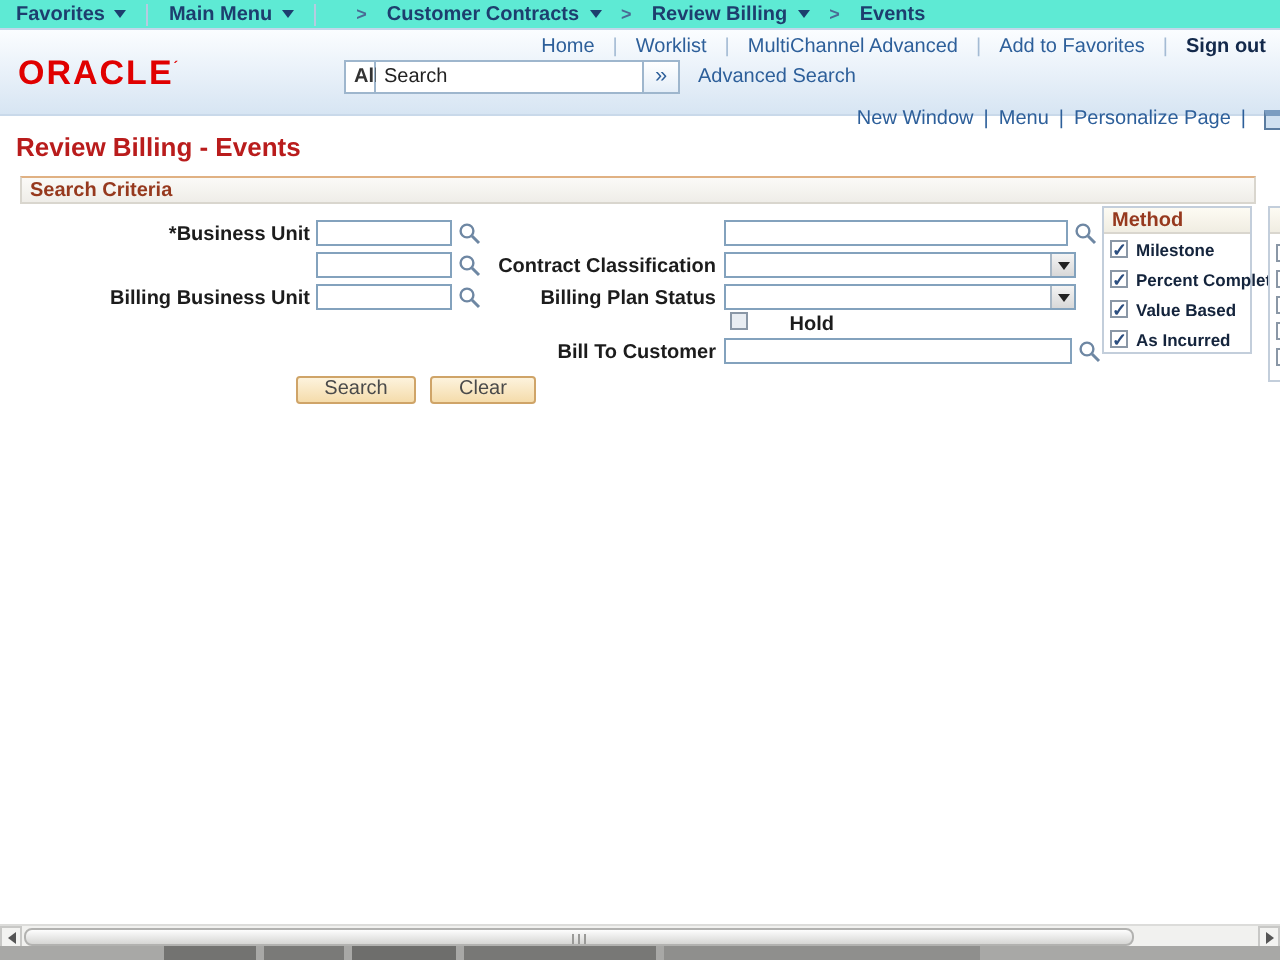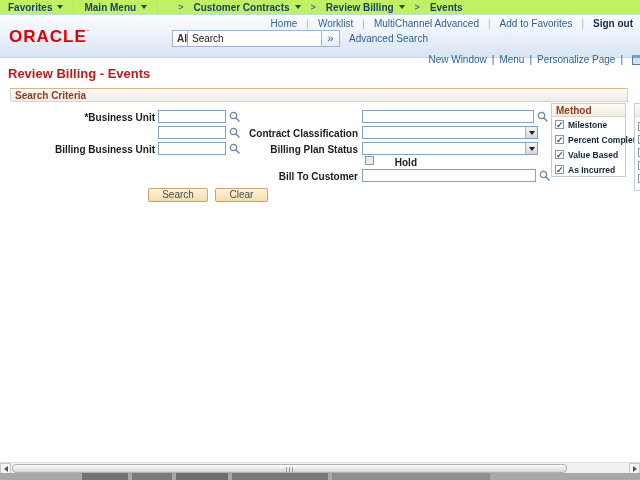--- a/index.html
+++ b/index.html
@@ -5,21 +5,21 @@
   * { margin:0; padding:0; box-sizing:border-box; }
   html,body { background:#fff; }
   .screen {
     position:relative; width:640px; height:480px; overflow:hidden;
     background:#ffffff; font-family:"Liberation Sans", sans-serif;
   }
 
   
   .topbar {
     position:absolute; top:0; left:0; width:640px; height:15px;
-    background:#bef264; border-bottom:1px solid #c3d7ea;
+    background:#5eead4; border-bottom:1px solid #c3d7ea;
     display:flex; align-items:center; font-size:10px; font-weight:bold;
     color:#1d3e6e; white-space:nowrap;
   }
   .crumb { display:flex; align-items:center; cursor:pointer; }
   .crumb .tri {
     width:0; height:0; margin-left:5px;
     border-left:3px solid transparent; border-right:3px solid transparent;
     border-top:4px solid #1d3e6e;
   }
   .crumb-div { width:1px; height:11px; background:#b6cbe0; margin:0 10px; }

